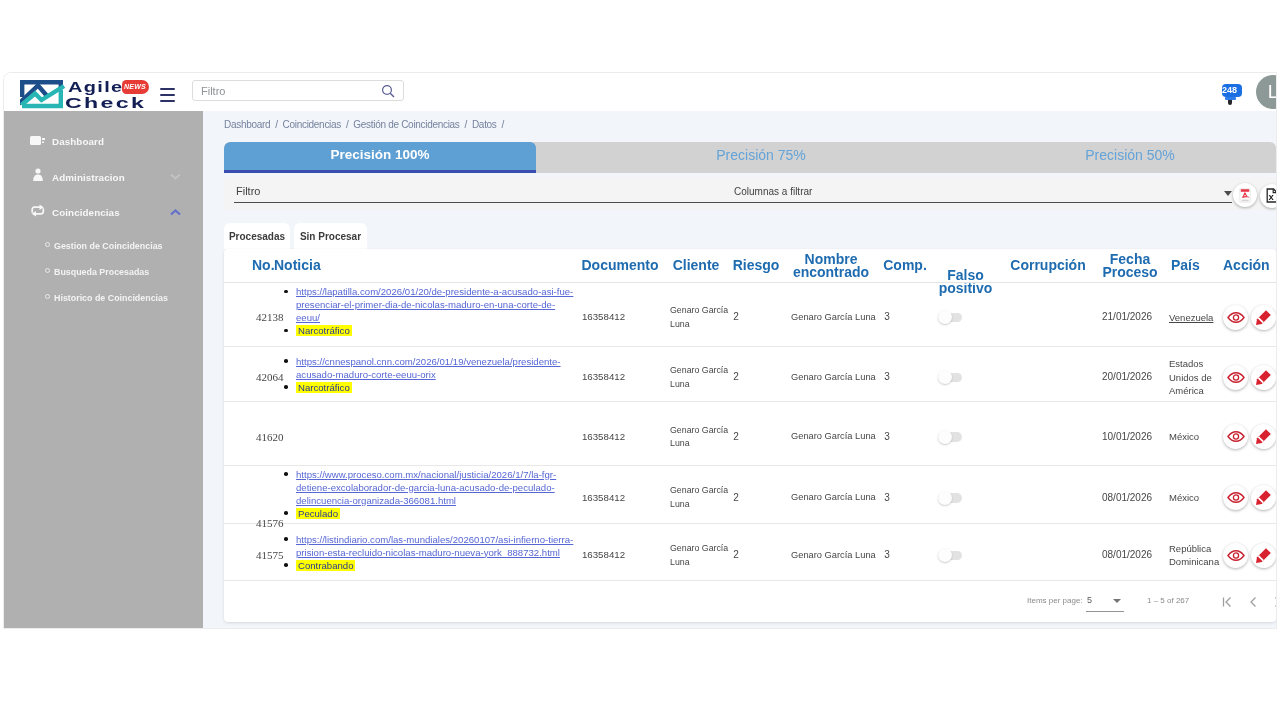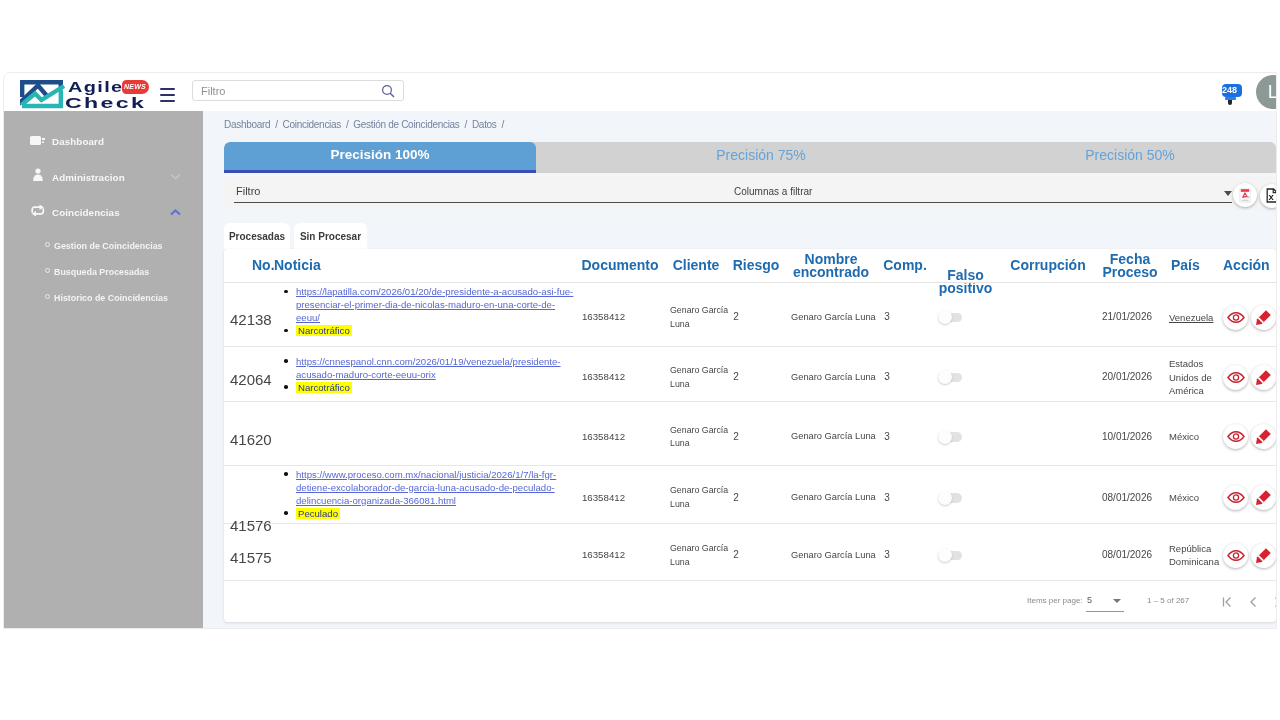--- a/index.html
+++ b/index.html
@@ -57,21 +57,21 @@
 
   .pbtn { position:absolute; top:112px; height:26px; background:#fff; border-radius:6px 6px 0 0;
     font-size:10px; font-weight:bold; color:#3c3c3c; text-align:center; line-height:27px; }
 
   #card { position:absolute; left:21px; top:138px; right:0; height:373px; background:#fff;
     border-radius:4px; box-shadow:0 1px 3px rgba(0,0,0,0.12); }
   .hl { position:absolute; color:#1e6bb0; font-weight:bold; font-size:14px; line-height:13px; text-align:center;}
   .hdrline { position:absolute; left:0; right:0; top:33px; height:1px; background:#e4e4e4; }
   .row { position:absolute; left:0; right:0; border-bottom:1px solid #e8e8e8; }
   .cell { position:absolute; font-size:10px; color:#464646; }
-  .no { left:6px; font-size:15px; }
+  .no { left:32px; font-size:11px;font-family:Liberation Serif, serif; }
   ul.nlist { position:absolute; left:58px; width:320px; list-style:none; }
   ul.nlist li { position:relative; padding-left:14px; line-height:13px; font-size:9.6px; white-space:nowrap;}
   ul.nlist li:before { content:""; position:absolute; left:2px; top:4.5px; width:3.6px; height:3.6px;
     background:#111; border-radius:50%; }
   ul.nlist a { color:#5667d5; text-decoration:underline; }
   .tag { background:#ff0; color:#2a3990; padding:0 2px; }
   .doc { left:340px; width:79px; text-align:center; font-size:9.7px;}
   .cli { left:446px; line-height:13.5px; font-size:8.8px;}
   .rsg { left:505px; width:14px; text-align:center; }
   .nom { left:567px; white-space:nowrap; font-size:9.3px;}
@@ -323,20 +323,24 @@
             <div class="cbtn" style="left:28px;">
               <svg style="position:absolute;left:4px;top:4px" width="17" height="17" viewBox="0 0 17 17">
                 <path d="M11,1.2 L15.8,6 L6.8,15 L1,16 L2,10.2 Z" fill="#d8222f"></path>
                 <path d="M3.4,8.8 L8.2,13.6" stroke="#fff" stroke-width="1.7" fill="none"></path>
               </svg>
             </div>
           </div>
       </div>
       <div class="row" style="top:274.5px; height:57.5px;">
         <div class="cell no" style="top:25.9px;">41575</div>
+        <ul class="nlist" style="top:9px;">
+          <li><a>https://listindiario.com/las-mundiales/20260107/asi-infierno-tierra-<br>prision-esta-recluido-nicolas-maduro-nueva-york_888732.html</a></li>
+          <li><span class="tag">Contrabando</span></li>
+        </ul>
         <div class="cell doc" style="top:25.8px;">16358412</div>
         <div class="cell cli" style="top:18.6px;">Genaro García<br>Luna</div>
         <div class="cell rsg" style="top:25.9px;">2</div>
         <div class="cell nom" style="top:26.1px;">Genaro García Luna</div>
         <div class="cell cmp" style="top:25.9px;">3</div>
         <div class="tgl" style="top:24.8px;">
             <div class="bar"></div>
             <div class="knob"></div>
           </div>
         <div class="cell fec" style="top:25.8px;">08/01/2026</div>

